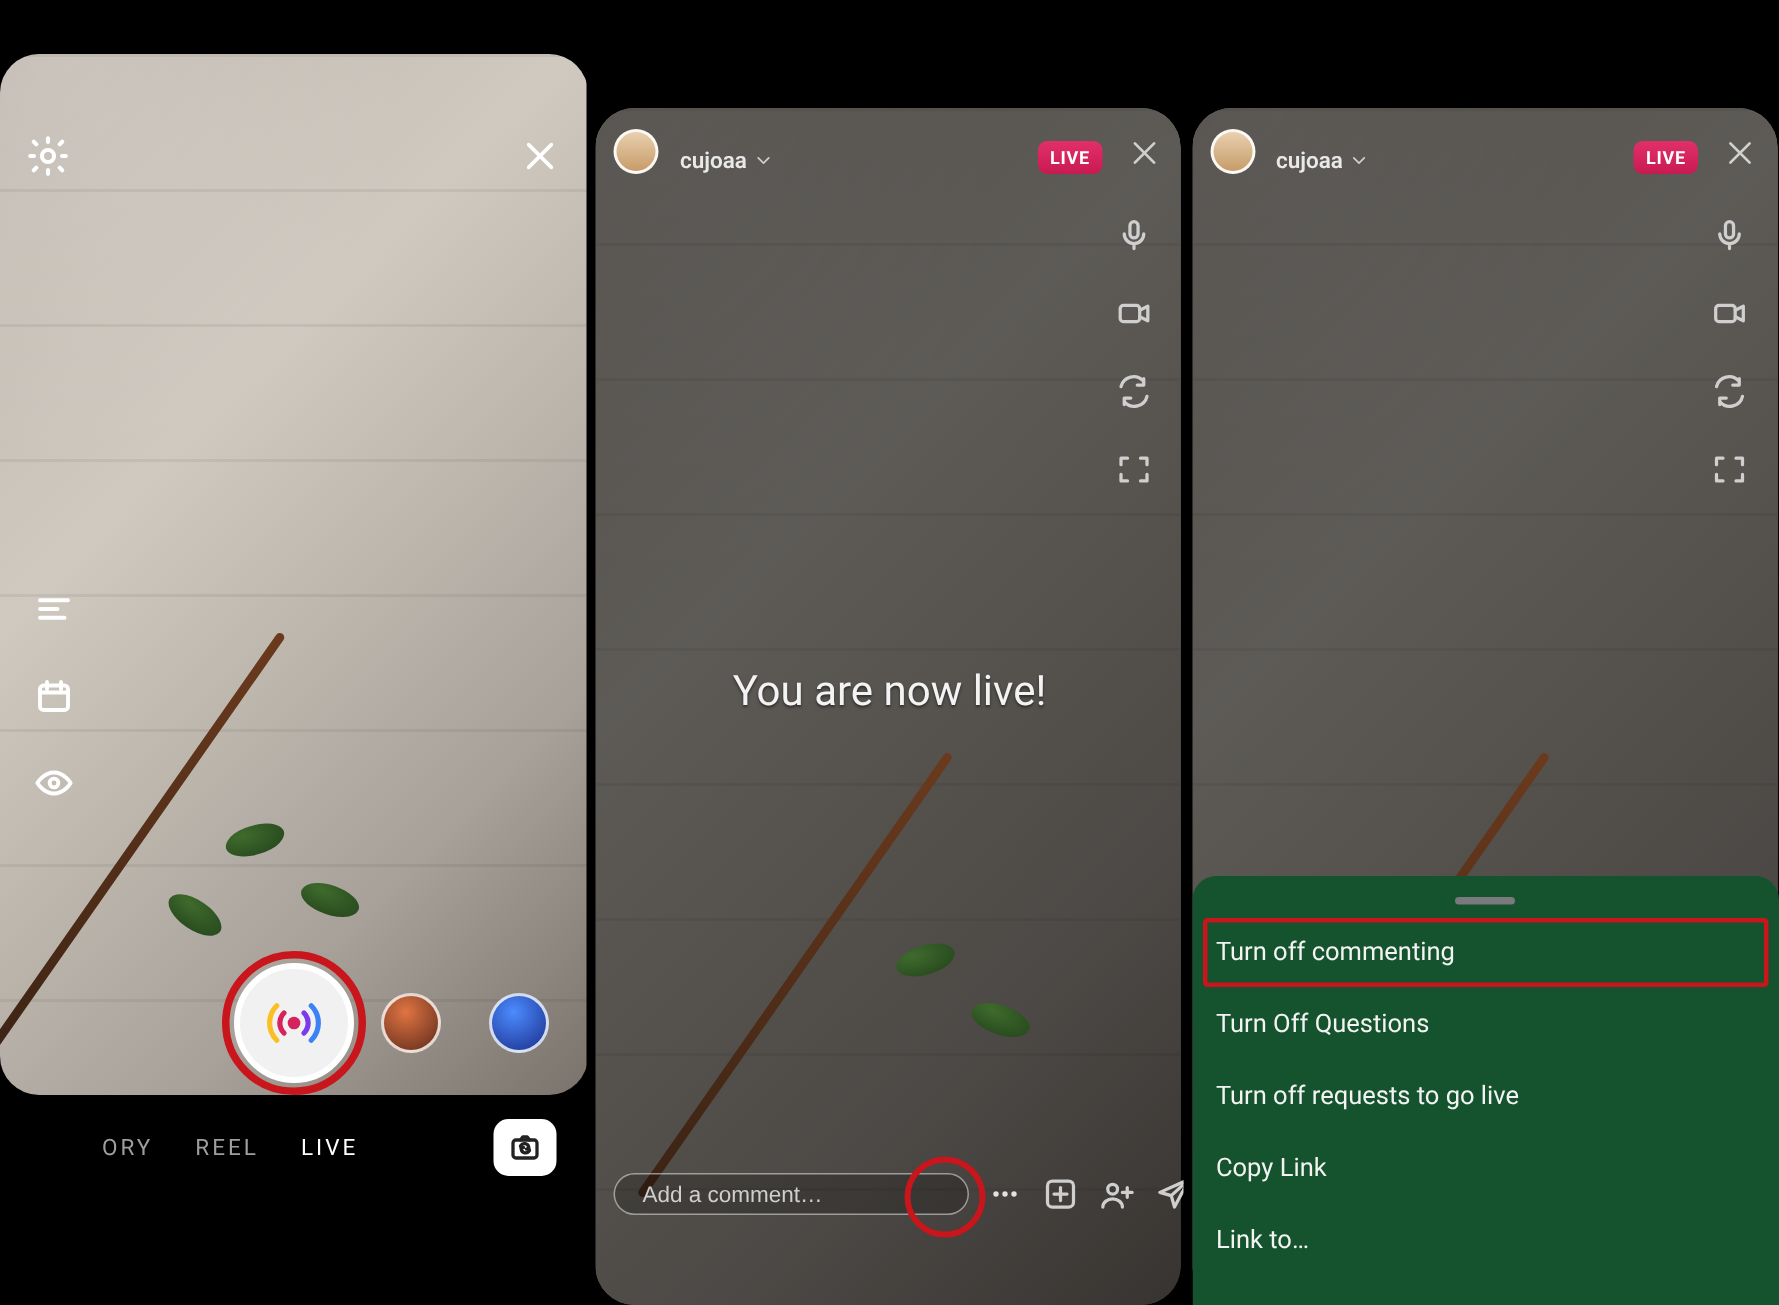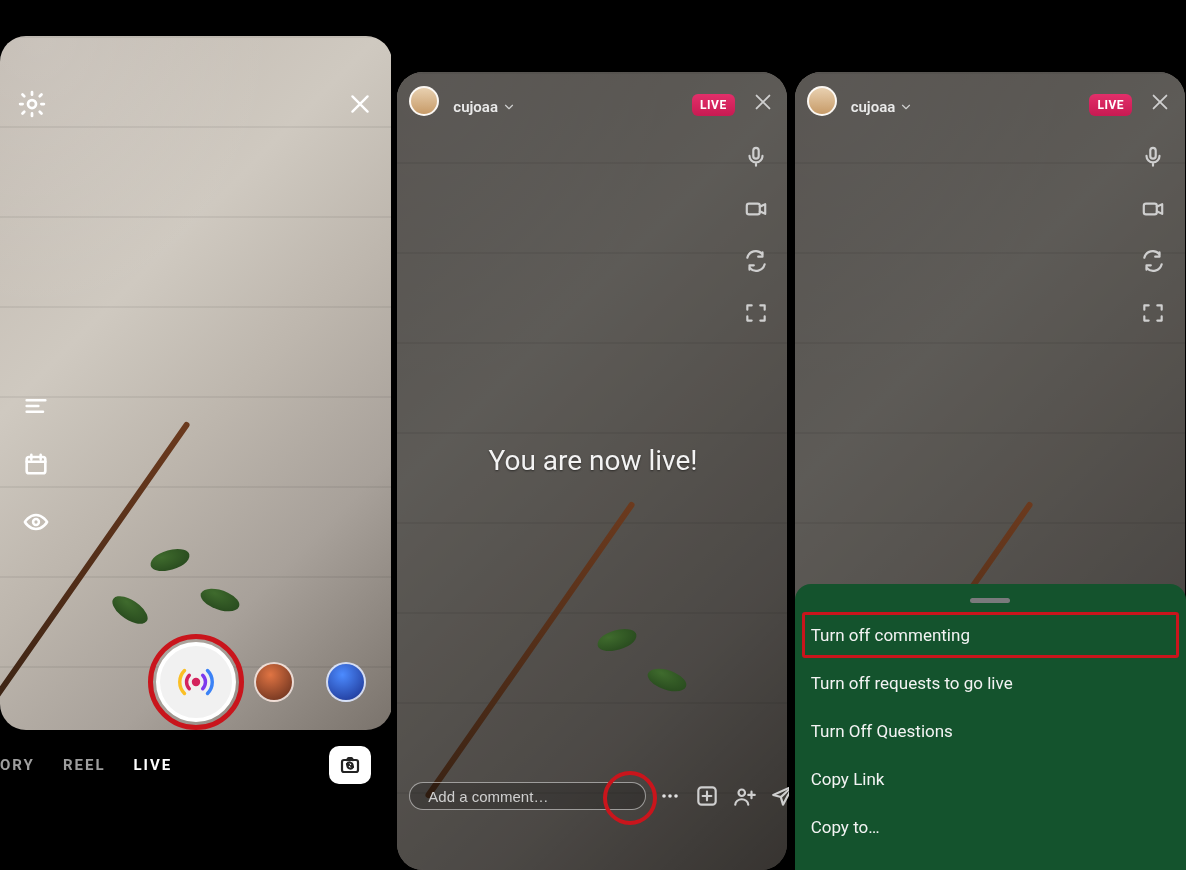--- a/index.html
+++ b/index.html
@@ -119,23 +119,24 @@
 .effect-thumb.t2 { left: 326px; background: radial-gradient(circle at 40% 30%, #4c8bff, #1a2e8a); }
 
 .mode-strip {
   position: absolute;
   bottom: 90px; left: 0; right: 0;
   height: 30px;
   display: flex;
   align-items: center;
   justify-content: flex-start;
   gap: 28px;
+  padding-left: 68px;
   color: #9e9e9e;
   font-size: 15px;
-  font-weight: 700;
+  font-weight: 400;
   letter-spacing: 2px;
 }
 .mode-strip .active { color: #fff; }
 .flip-cam {
   position: absolute;
   right: 20px; bottom: 86px;
   width: 42px; height: 38px;
   background: #fff;
   border-radius: 10px;
   display: flex; align-items: center; justify-content: center;
@@ -467,18 +468,18 @@
     <div class="bar-icon">
       <svg width="26" height="26" viewBox="0 0 24 24">
           <path class="stroke-g" d="M4 9V5h4M20 9V5h-4M4 15v4h4M20 15v4h-4"></path>
         </svg>
     </div>
   </div>
 
   <div class="sheet">
     <div class="grabber"></div>
     <div class="sheet-item highlighted">Turn off commenting</div>
+    <div class="sheet-item">Turn Off Questions</div>
     <div class="sheet-item">Turn off requests to go live</div>
-    <div class="sheet-item">Turn Off Questions</div>
     <div class="sheet-item">Copy Link</div>
-    <div class="sheet-item">Copy to…</div>
+    <div class="sheet-item">Link to…</div>
   </div>
 </div>
 
 </body></html>

